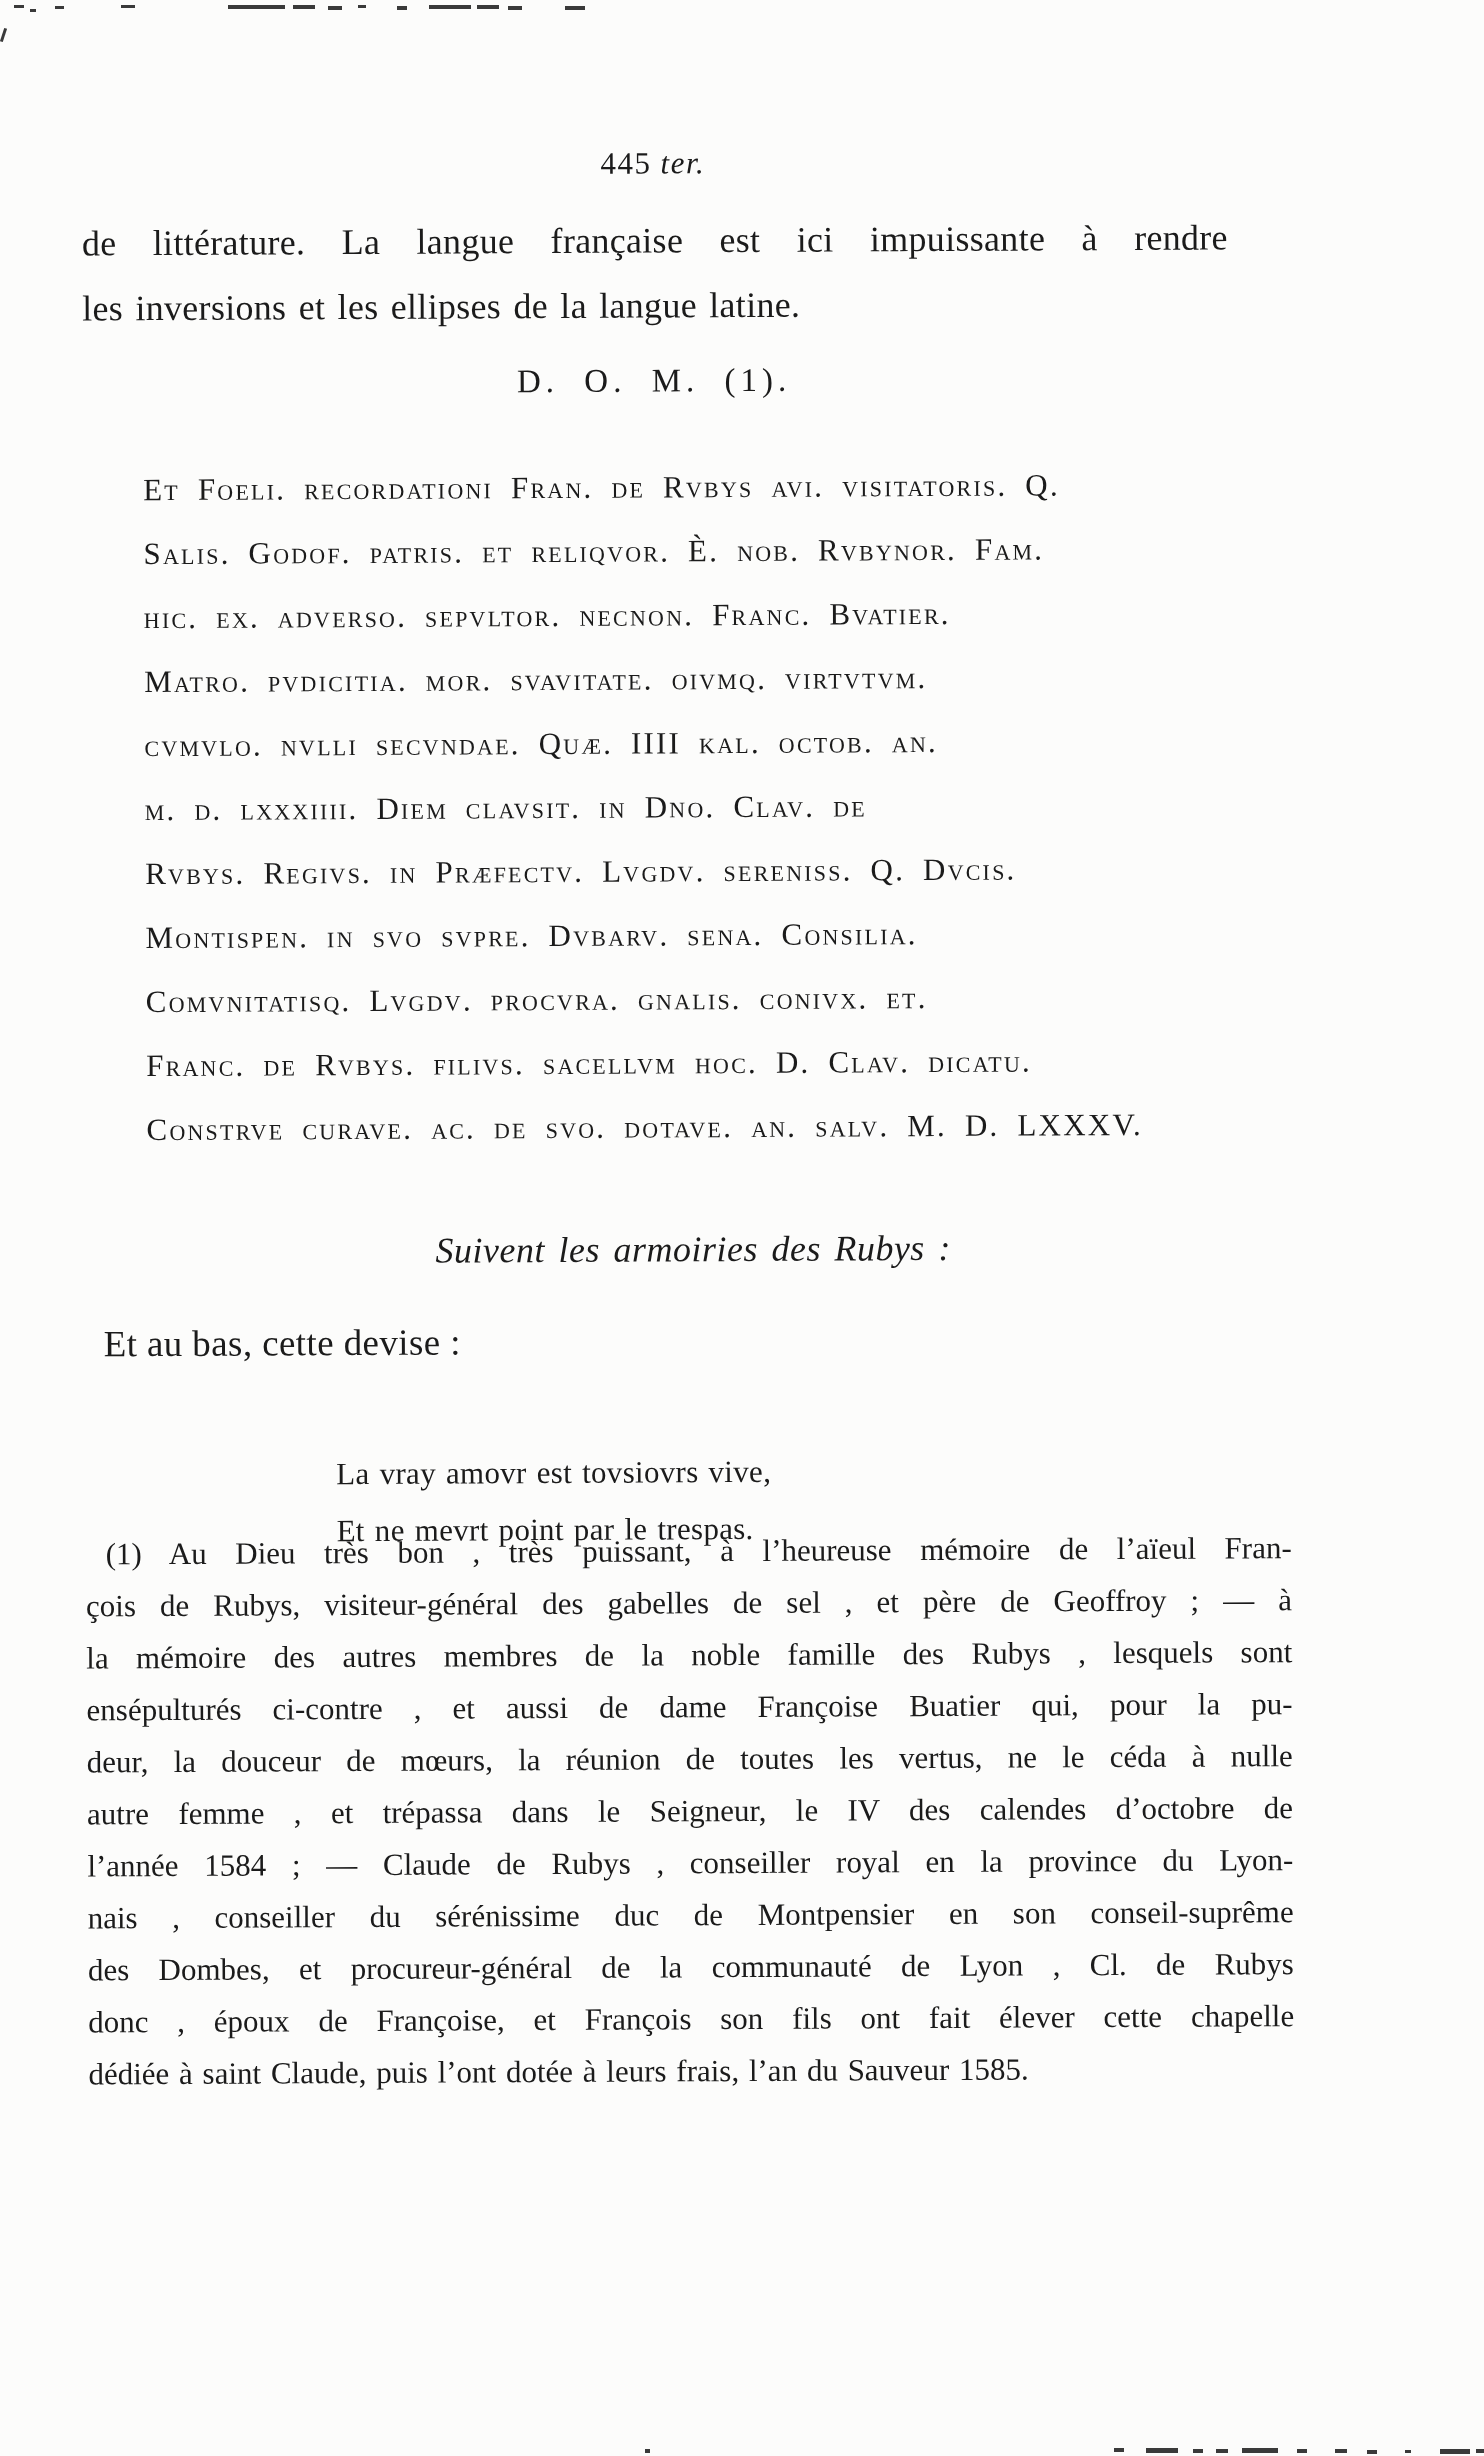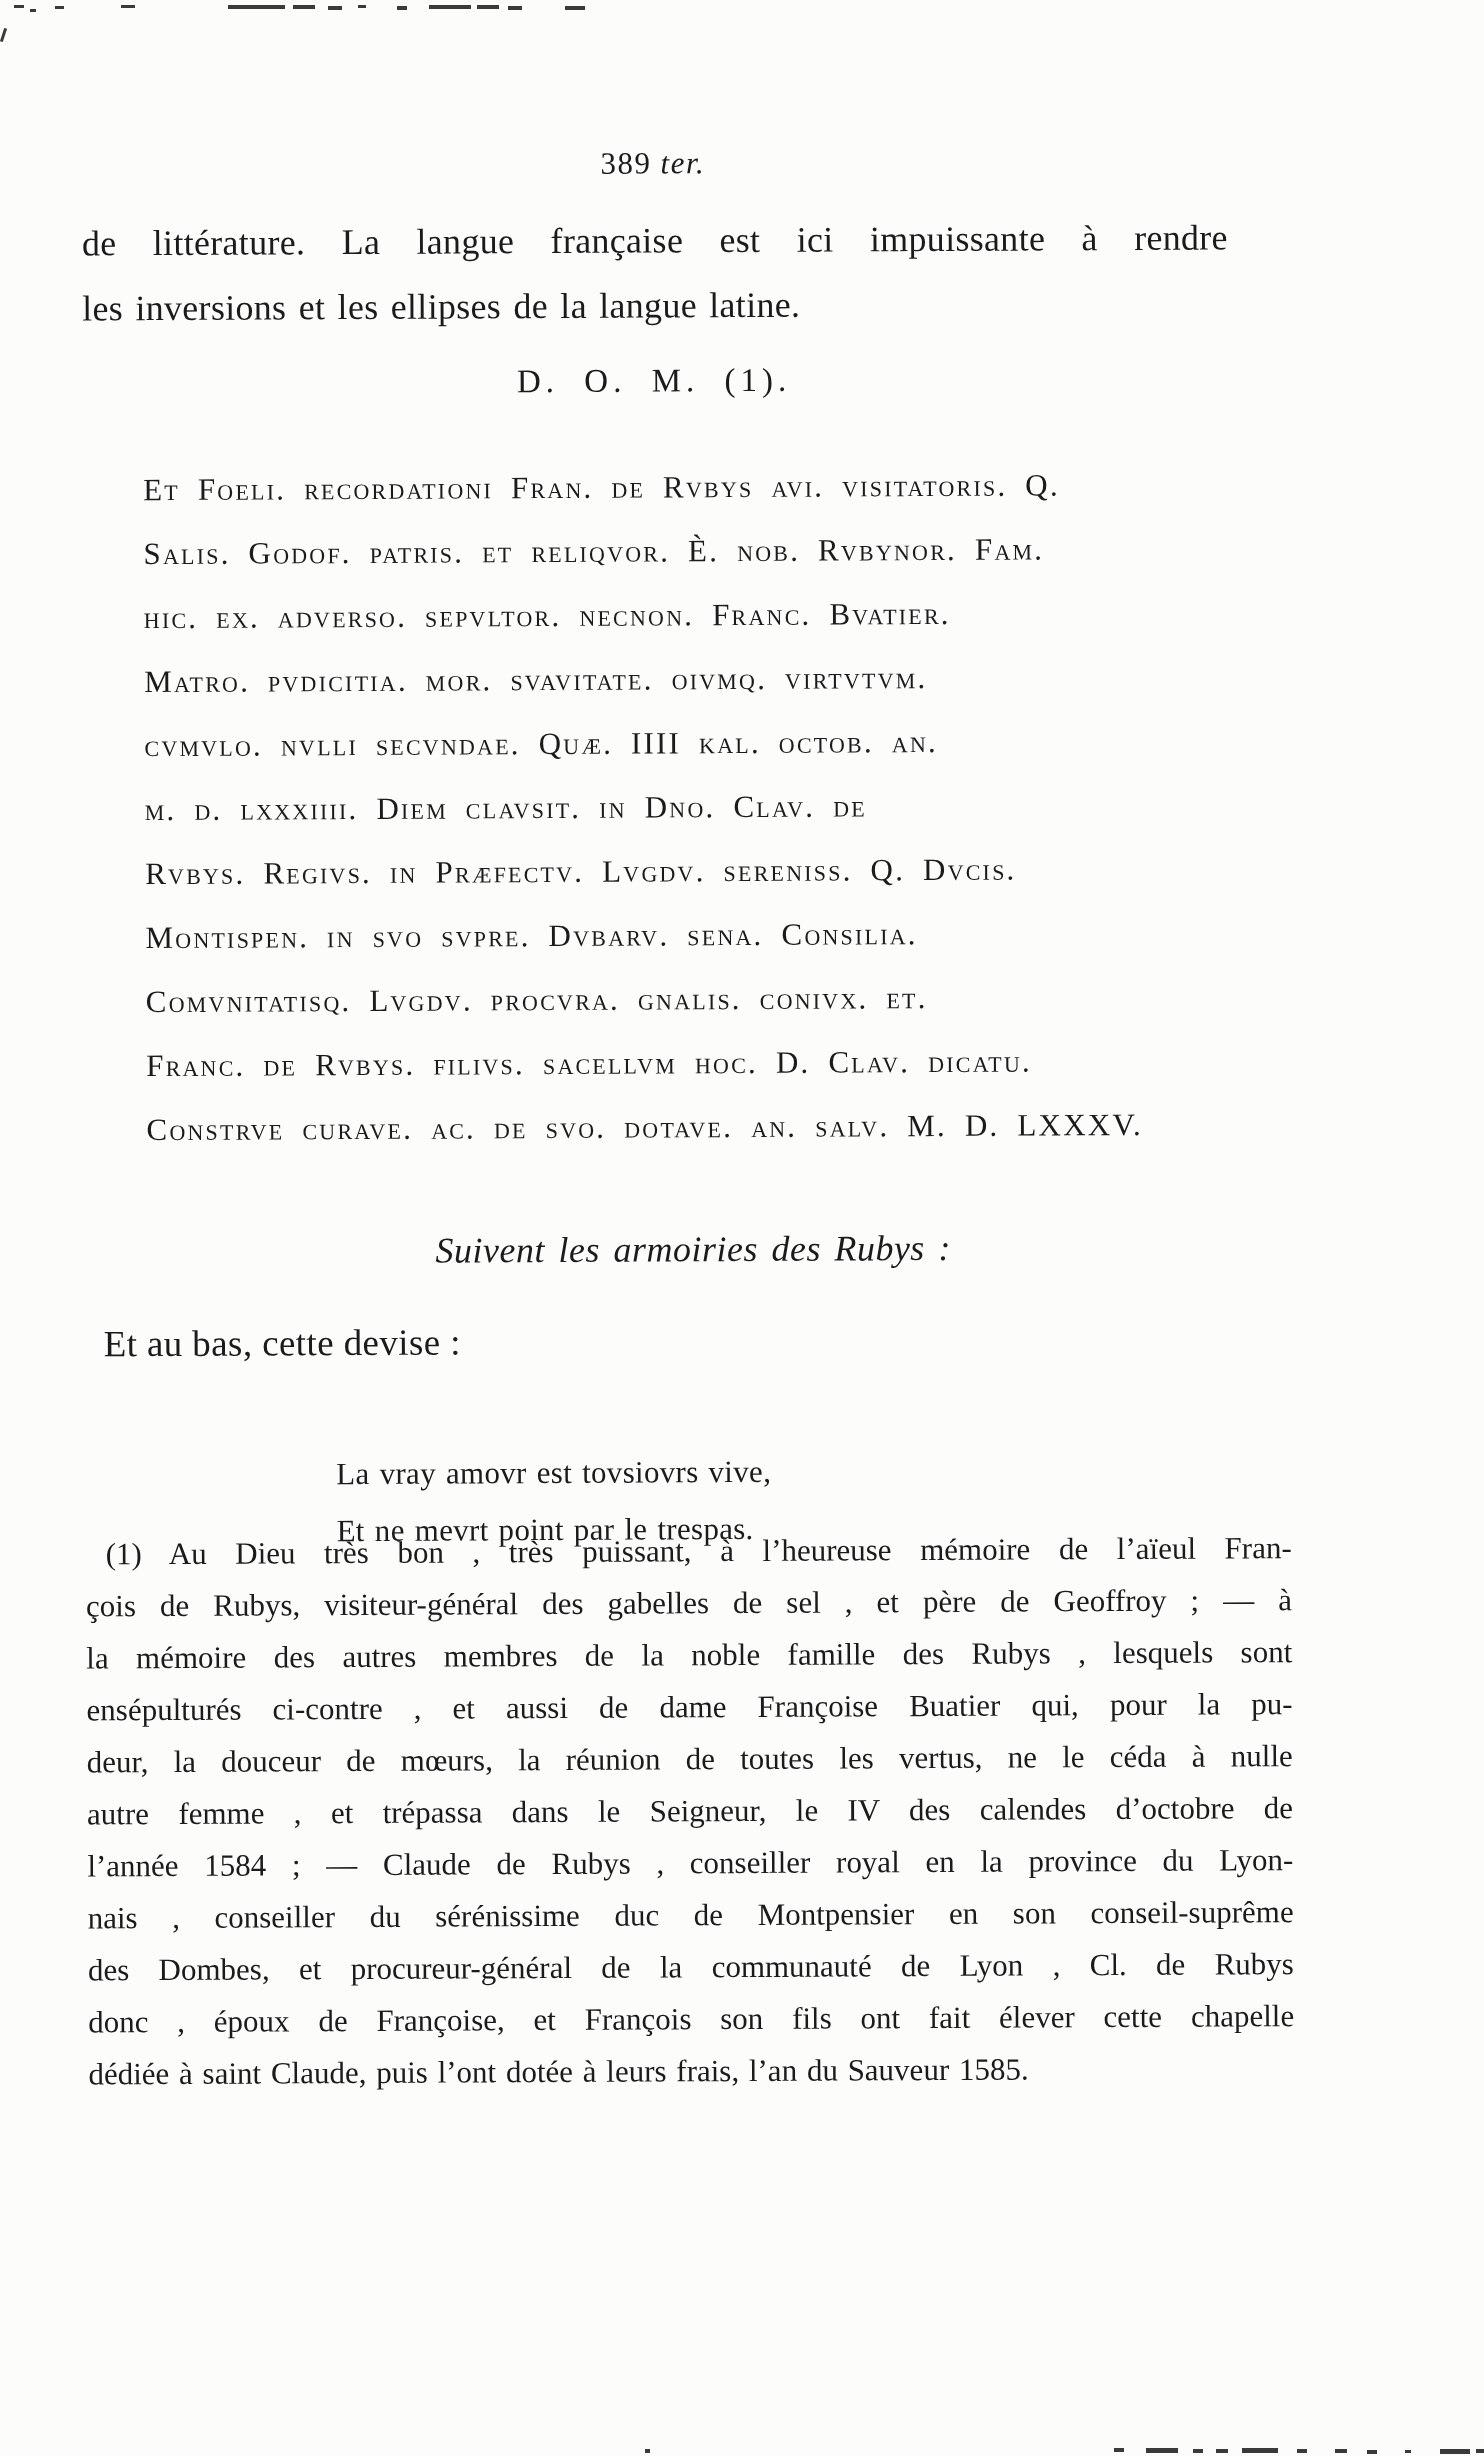--- a/index.html
+++ b/index.html
@@ -84,21 +84,21 @@
     <div class="noise" style="left:397px;top:6px;width:10px;height:4px;"></div>
     <div class="noise" style="left:429px;top:5px;width:42px;height:4px;"></div>
     <div class="noise" style="left:477px;top:5px;width:22px;height:4px;"></div>
     <div class="noise" style="left:508px;top:6px;width:14px;height:4px;"></div>
     <div class="noise" style="left:565px;top:6px;width:20px;height:4px;"></div>
   </div>
 
   <div class="tilt">
 
     <div class="page-number">
-      <span>389</span><span class="suffix">ter.</span>
+      <span>445</span><span class="suffix">ter.</span>
     </div>
 
     <div class="intro">
       <div class="jline">de littérature. La langue française est ici impuissante à rendre</div>
       <div>les inversions et les ellipses de la langue latine.</div>
     </div>
 
     <div class="dom">D. O. M. (1).</div>
 
     <div class="inscription">

